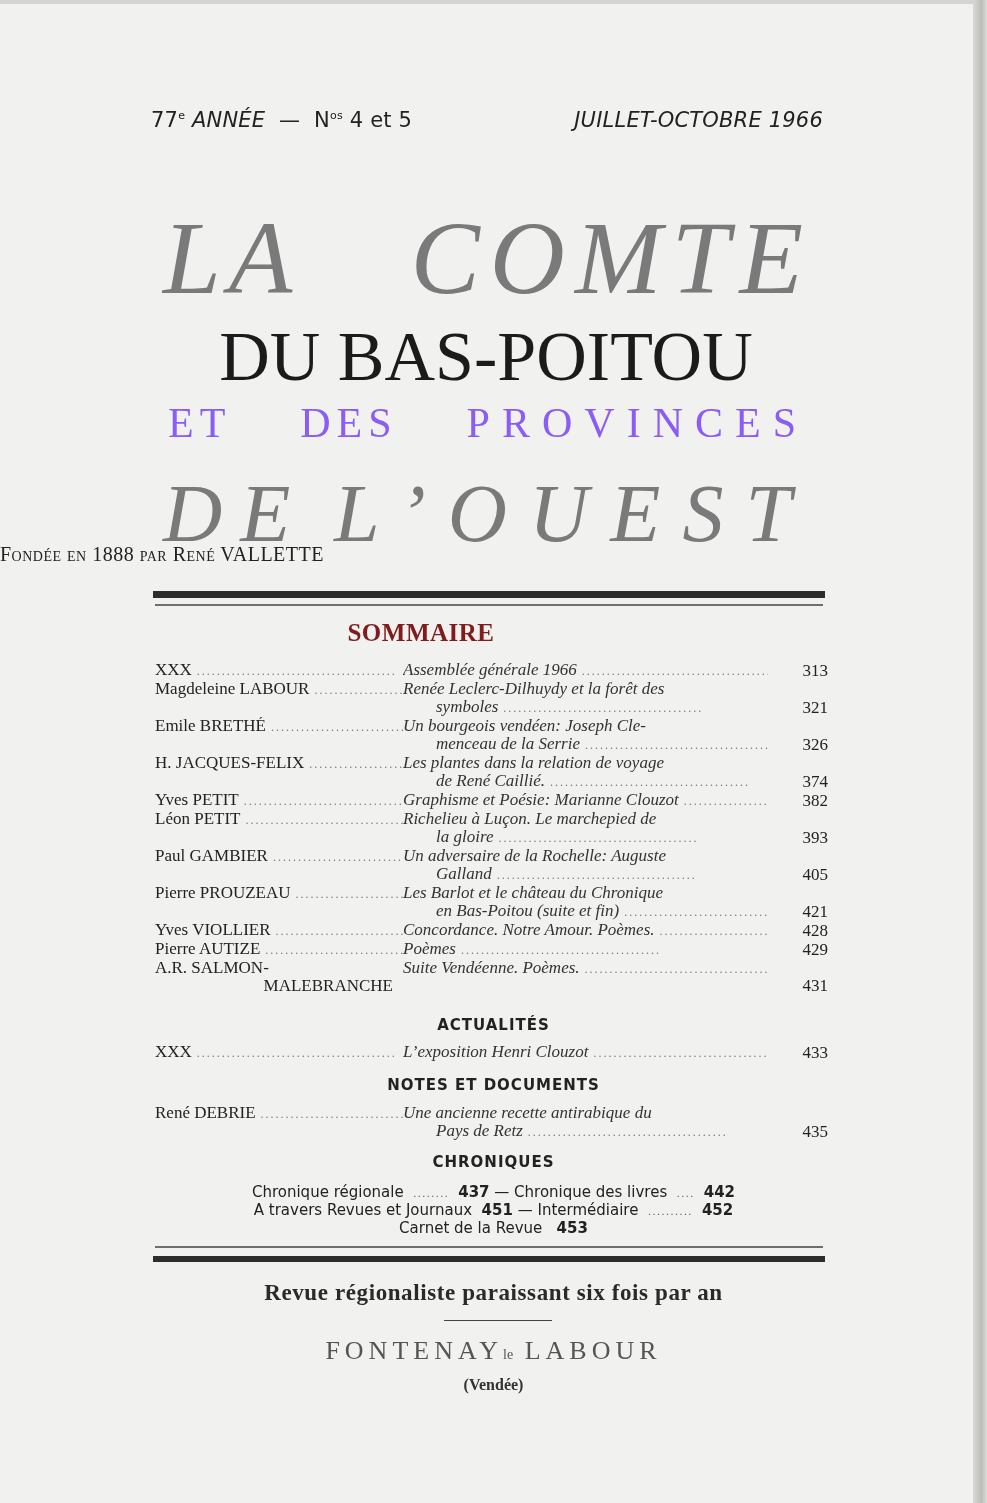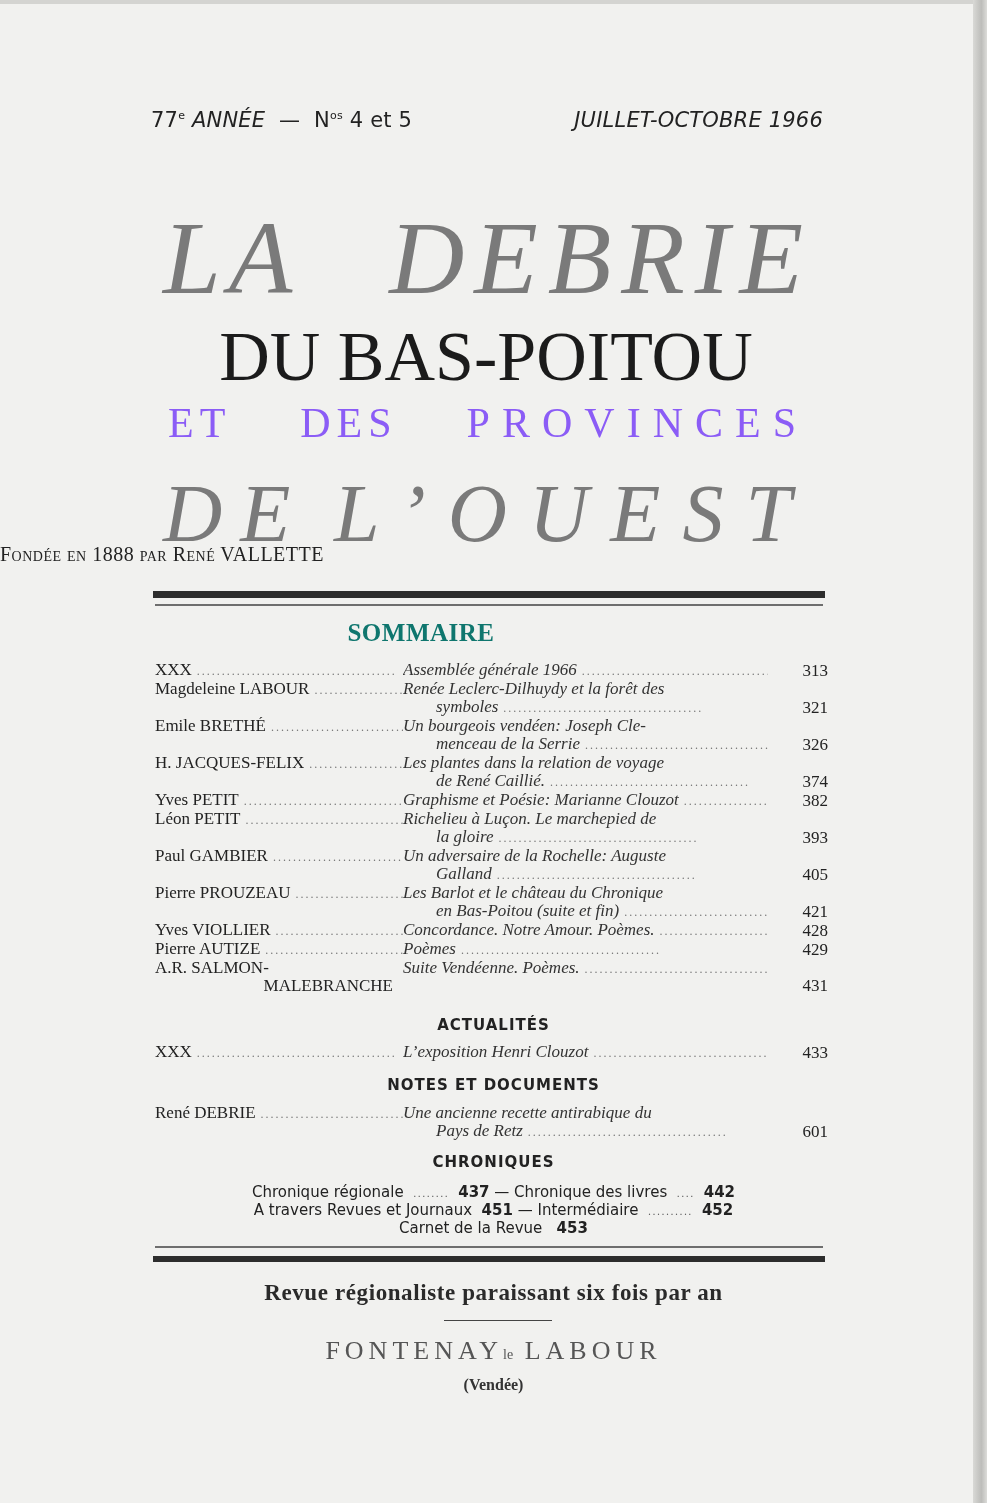--- a/index.html
+++ b/index.html
@@ -48,21 +48,21 @@
     font-size: 20px; color: #222; font-variant: small-caps; letter-spacing: 0.5px;
   }
   .rule-thick {
     position: absolute; left: 153px; width: 672px; height: 7px; background: #2d2d2d;
   }
   .rule-thin {
     position: absolute; left: 155px; width: 668px; height: 2px; background: #6e6e6e;
   }
   .sommaire {
     position: absolute; top: 619px; left: 0; width: 842px; text-align: center;
-    font-size: 25px; font-weight: bold; color: #0f766e; letter-spacing: 0.5px;
+    font-size: 25px; font-weight: bold; color: #7f1d1d; letter-spacing: 0.5px;
   }
   .toc {
     position: absolute; left: 155px; width: 673px;
     font-size: 17px; line-height: 18px;
   }
   .toc-row { position: relative; display: flex; }
   .toc-row .author {
     width: 248px; flex: none; white-space: nowrap; overflow: hidden; color: #222;
   }
   .toc-row .author .dots { color: #777; letter-spacing: 2px; font-size: 12px; }
@@ -117,21 +117,21 @@
     &nbsp;<span>—</span>&nbsp;
     <span>N</span><sup>os</sup>
     <span>4 et 5</span>
   </span>
   <span class="it">JUILLET-OCTOBRE 1966</span>
 </div>
 
 <div class="title-big t1">
   <span>LA</span>
   <span style="width:70px"></span>
-  <span style="letter-spacing:10px">DEBRIE</span>
+  <span style="letter-spacing:10px">COMTE</span>
 </div>
 <div class="t2">DU BAS-POITOU</div>
 <div class="t3">
   <span>ET</span>
   <span>DES</span>
   <span style="letter-spacing:12px">PROVINCES</span>
 </div>
 <div class="title-big t4">
   <span style="letter-spacing:18px">DE</span>
   <span style="letter-spacing:22px">L’OUEST</span>
@@ -269,21 +269,21 @@
 <div class="section-head" style="top:1076px">NOTES ET DOCUMENTS</div>
 <div class="toc" id="toc-notes" style="top:1104px">
     <div class="toc-row">
       <div class="author">
         <div><span>René DEBRIE</span><span class="dots"> ........................................</span></div>
       </div>
       <div class="title">
         <span class="tl" style="white-space: nowrap; overflow: hidden;"><span>Une ancienne recette antirabique du</span></span>
         <span class="tl cont" style="white-space: nowrap; overflow: hidden;"><span>Pays de Retz</span><span class="dots"> ........................................</span></span>
       </div>
-      <div class="page">601</div>
+      <div class="page">435</div>
     </div>
   </div>
 
 <div class="section-head" style="top:1153px">CHRONIQUES</div>
 
 <div class="chron" style="top:1183px">
   <span>Chronique régionale</span>
   <span class="dots">&nbsp;........&nbsp;</span>
   <b>437</b>
   <span>—</span>

